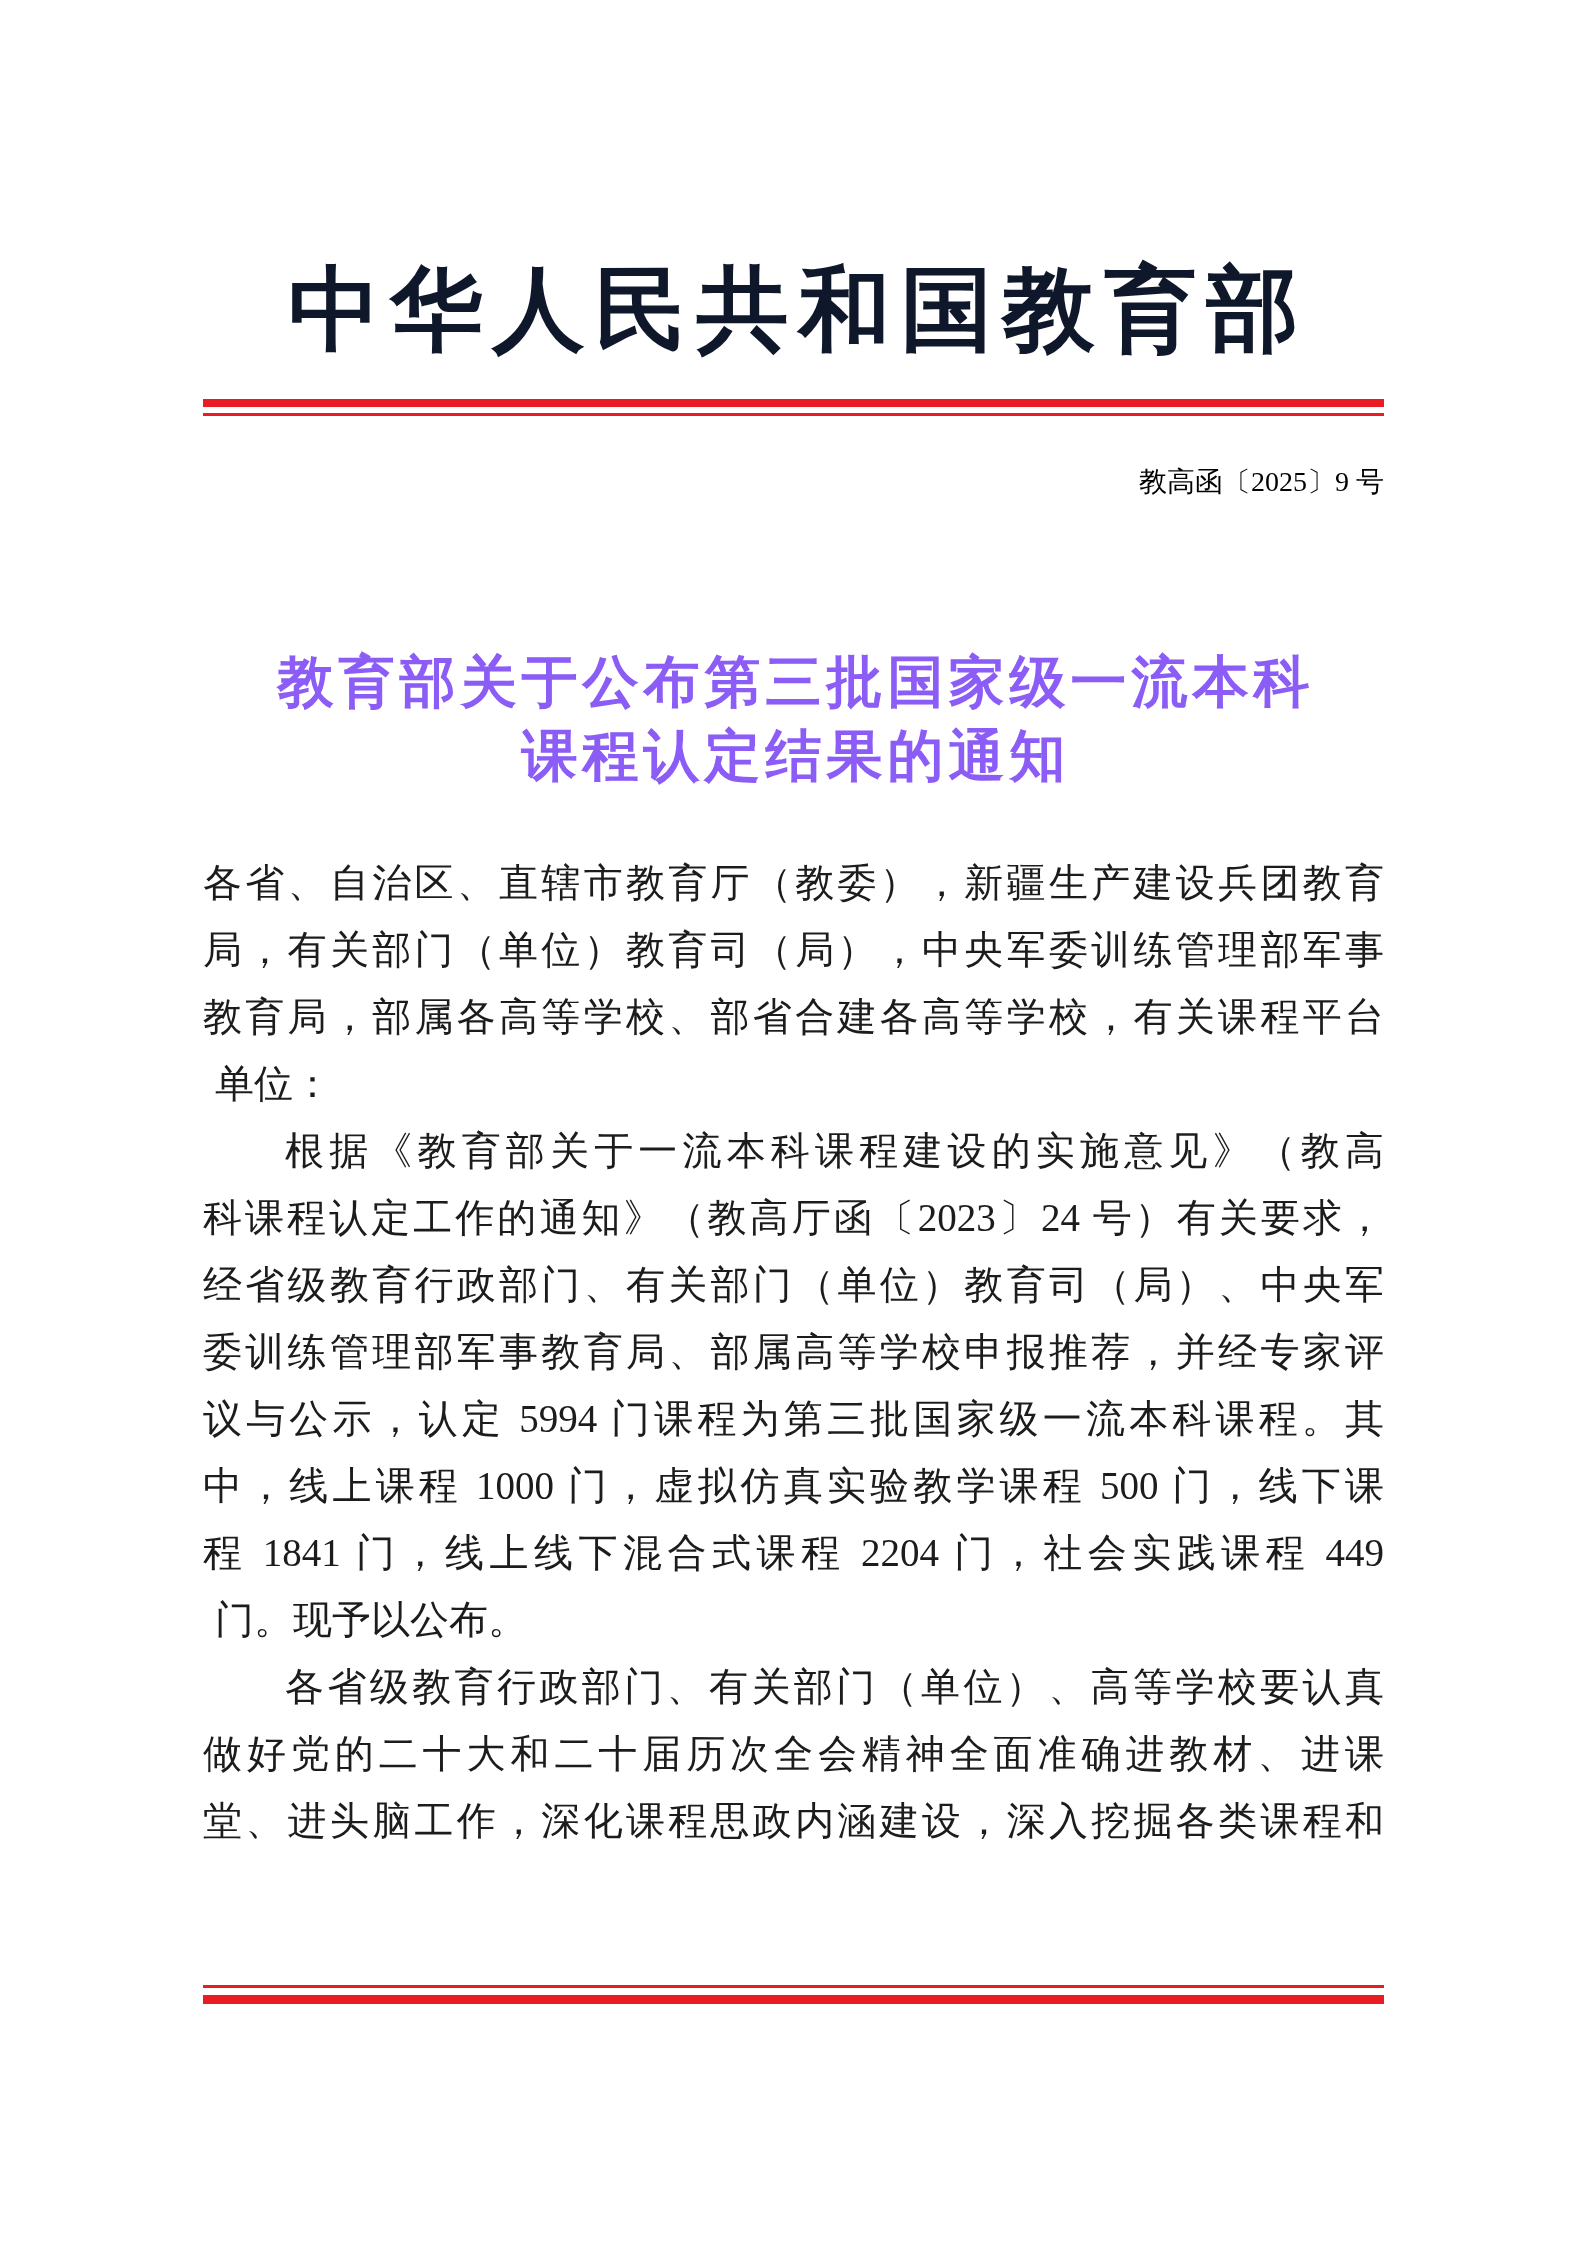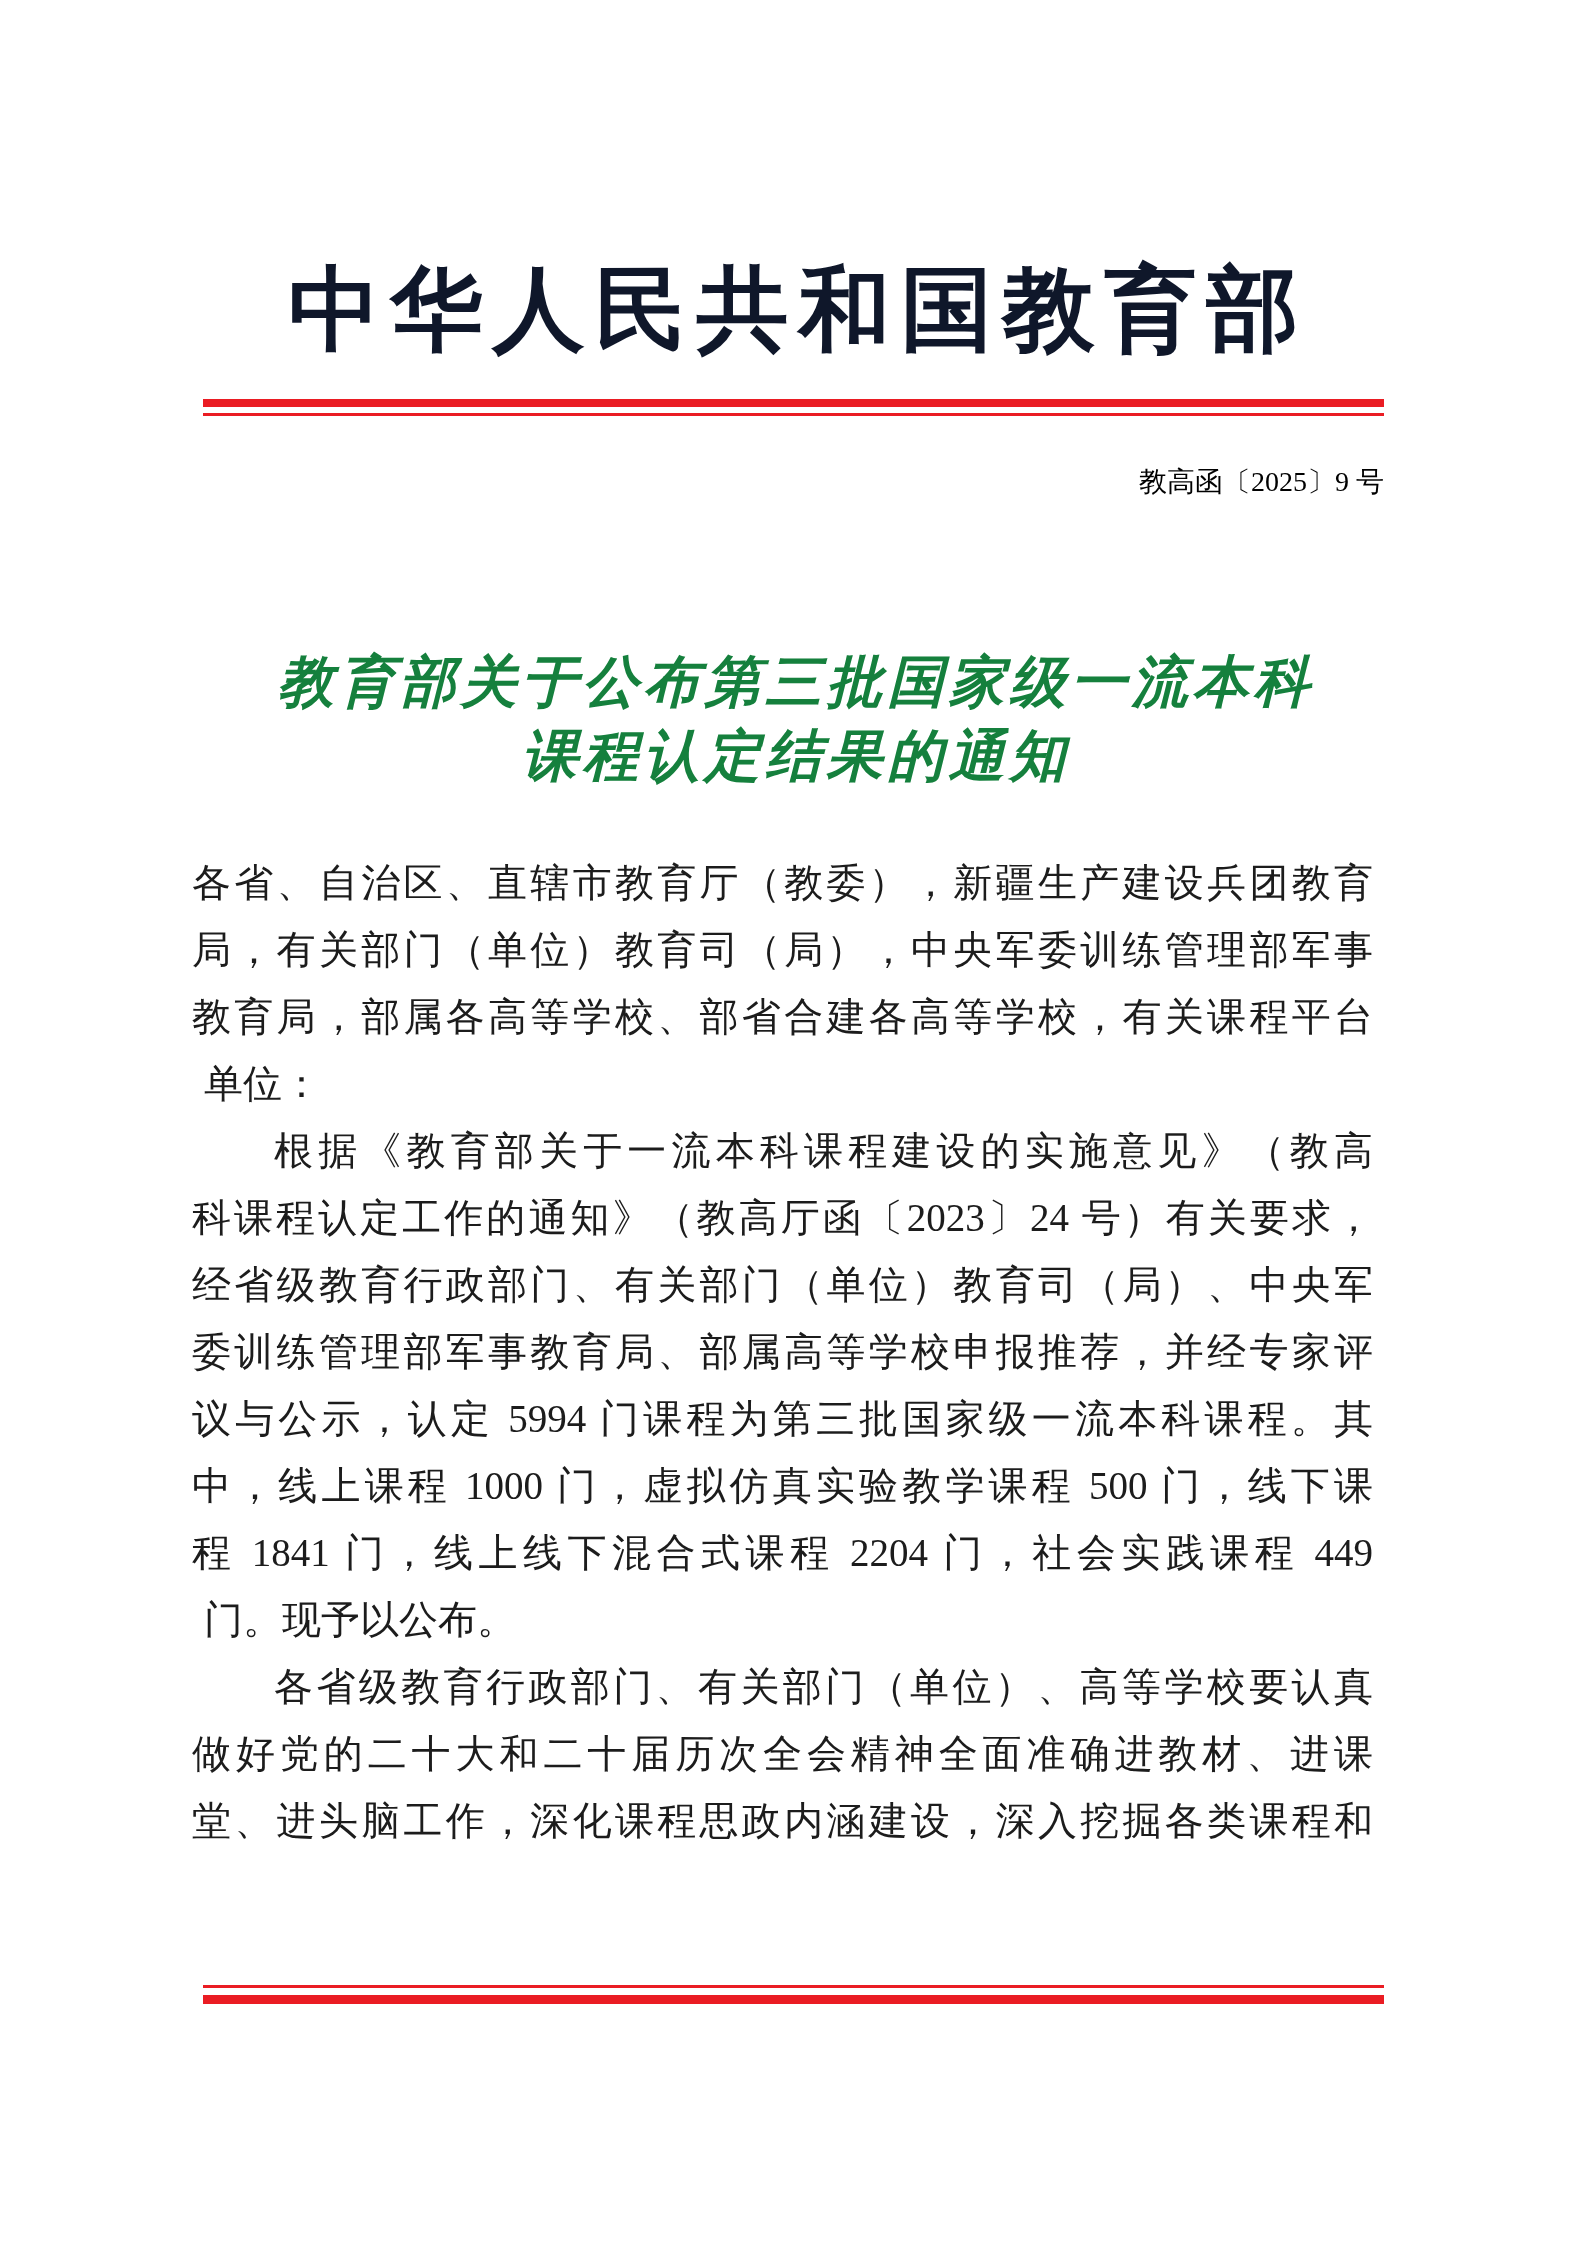--- a/index.html
+++ b/index.html
@@ -52,37 +52,36 @@
     line-height: 48px;
     color: #000000;
     white-space: nowrap;
   }
   
   .doc-title {
     position: absolute;
     top: 645px;
     left: 203px;
     width: 1181px;
-    color: #15803d;
-    font-style: italic;
+    color: #8b5cf6;
   }
   .title-line {
     text-align: center;
     font-weight: bold;
     font-size: 56px;
     line-height: 74px;
     letter-spacing: 5px;
     text-indent: 5px;
     white-space: nowrap;
   }
   
   .doc-body {
     position: absolute;
     top: 849px;
-    left: 192px;
+    left: 203px;
     width: 1181px;
     color: #1c1c1c;
   }
   .line {
     font-size: 39px;
     line-height: 67px;
     height: 67px;
     white-space: nowrap;
     text-align: justify;
     text-align-last: justify;

